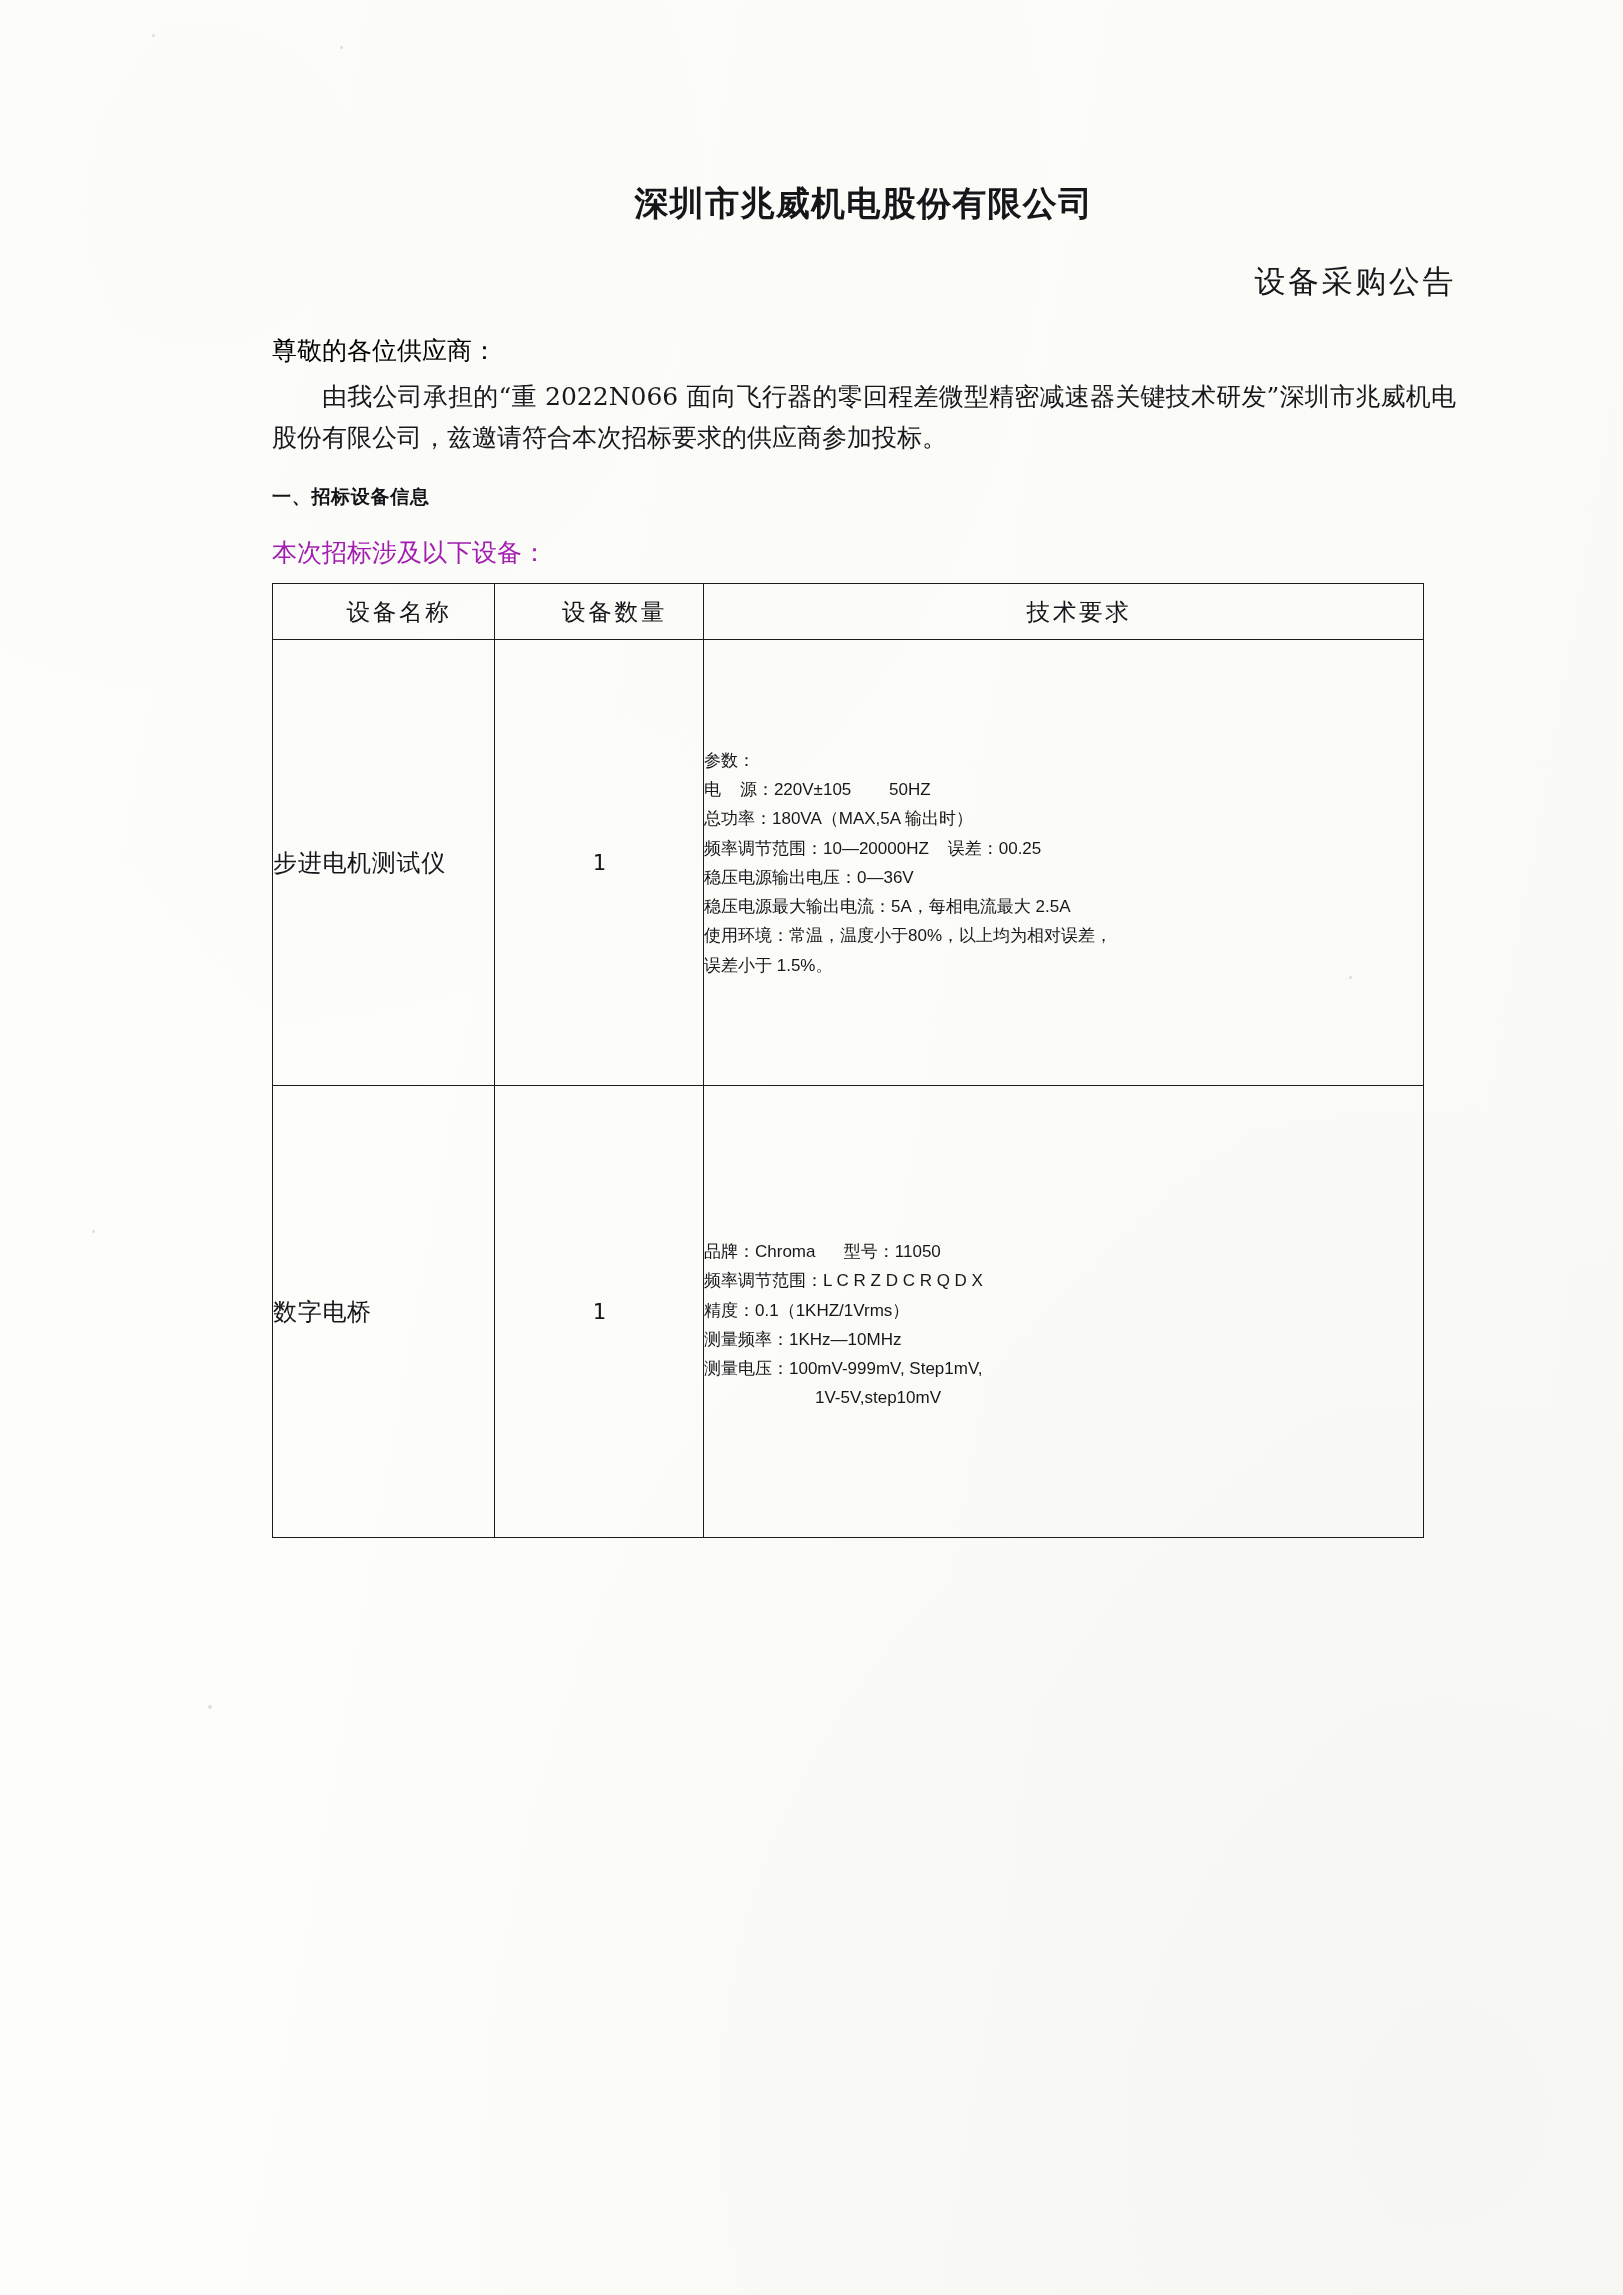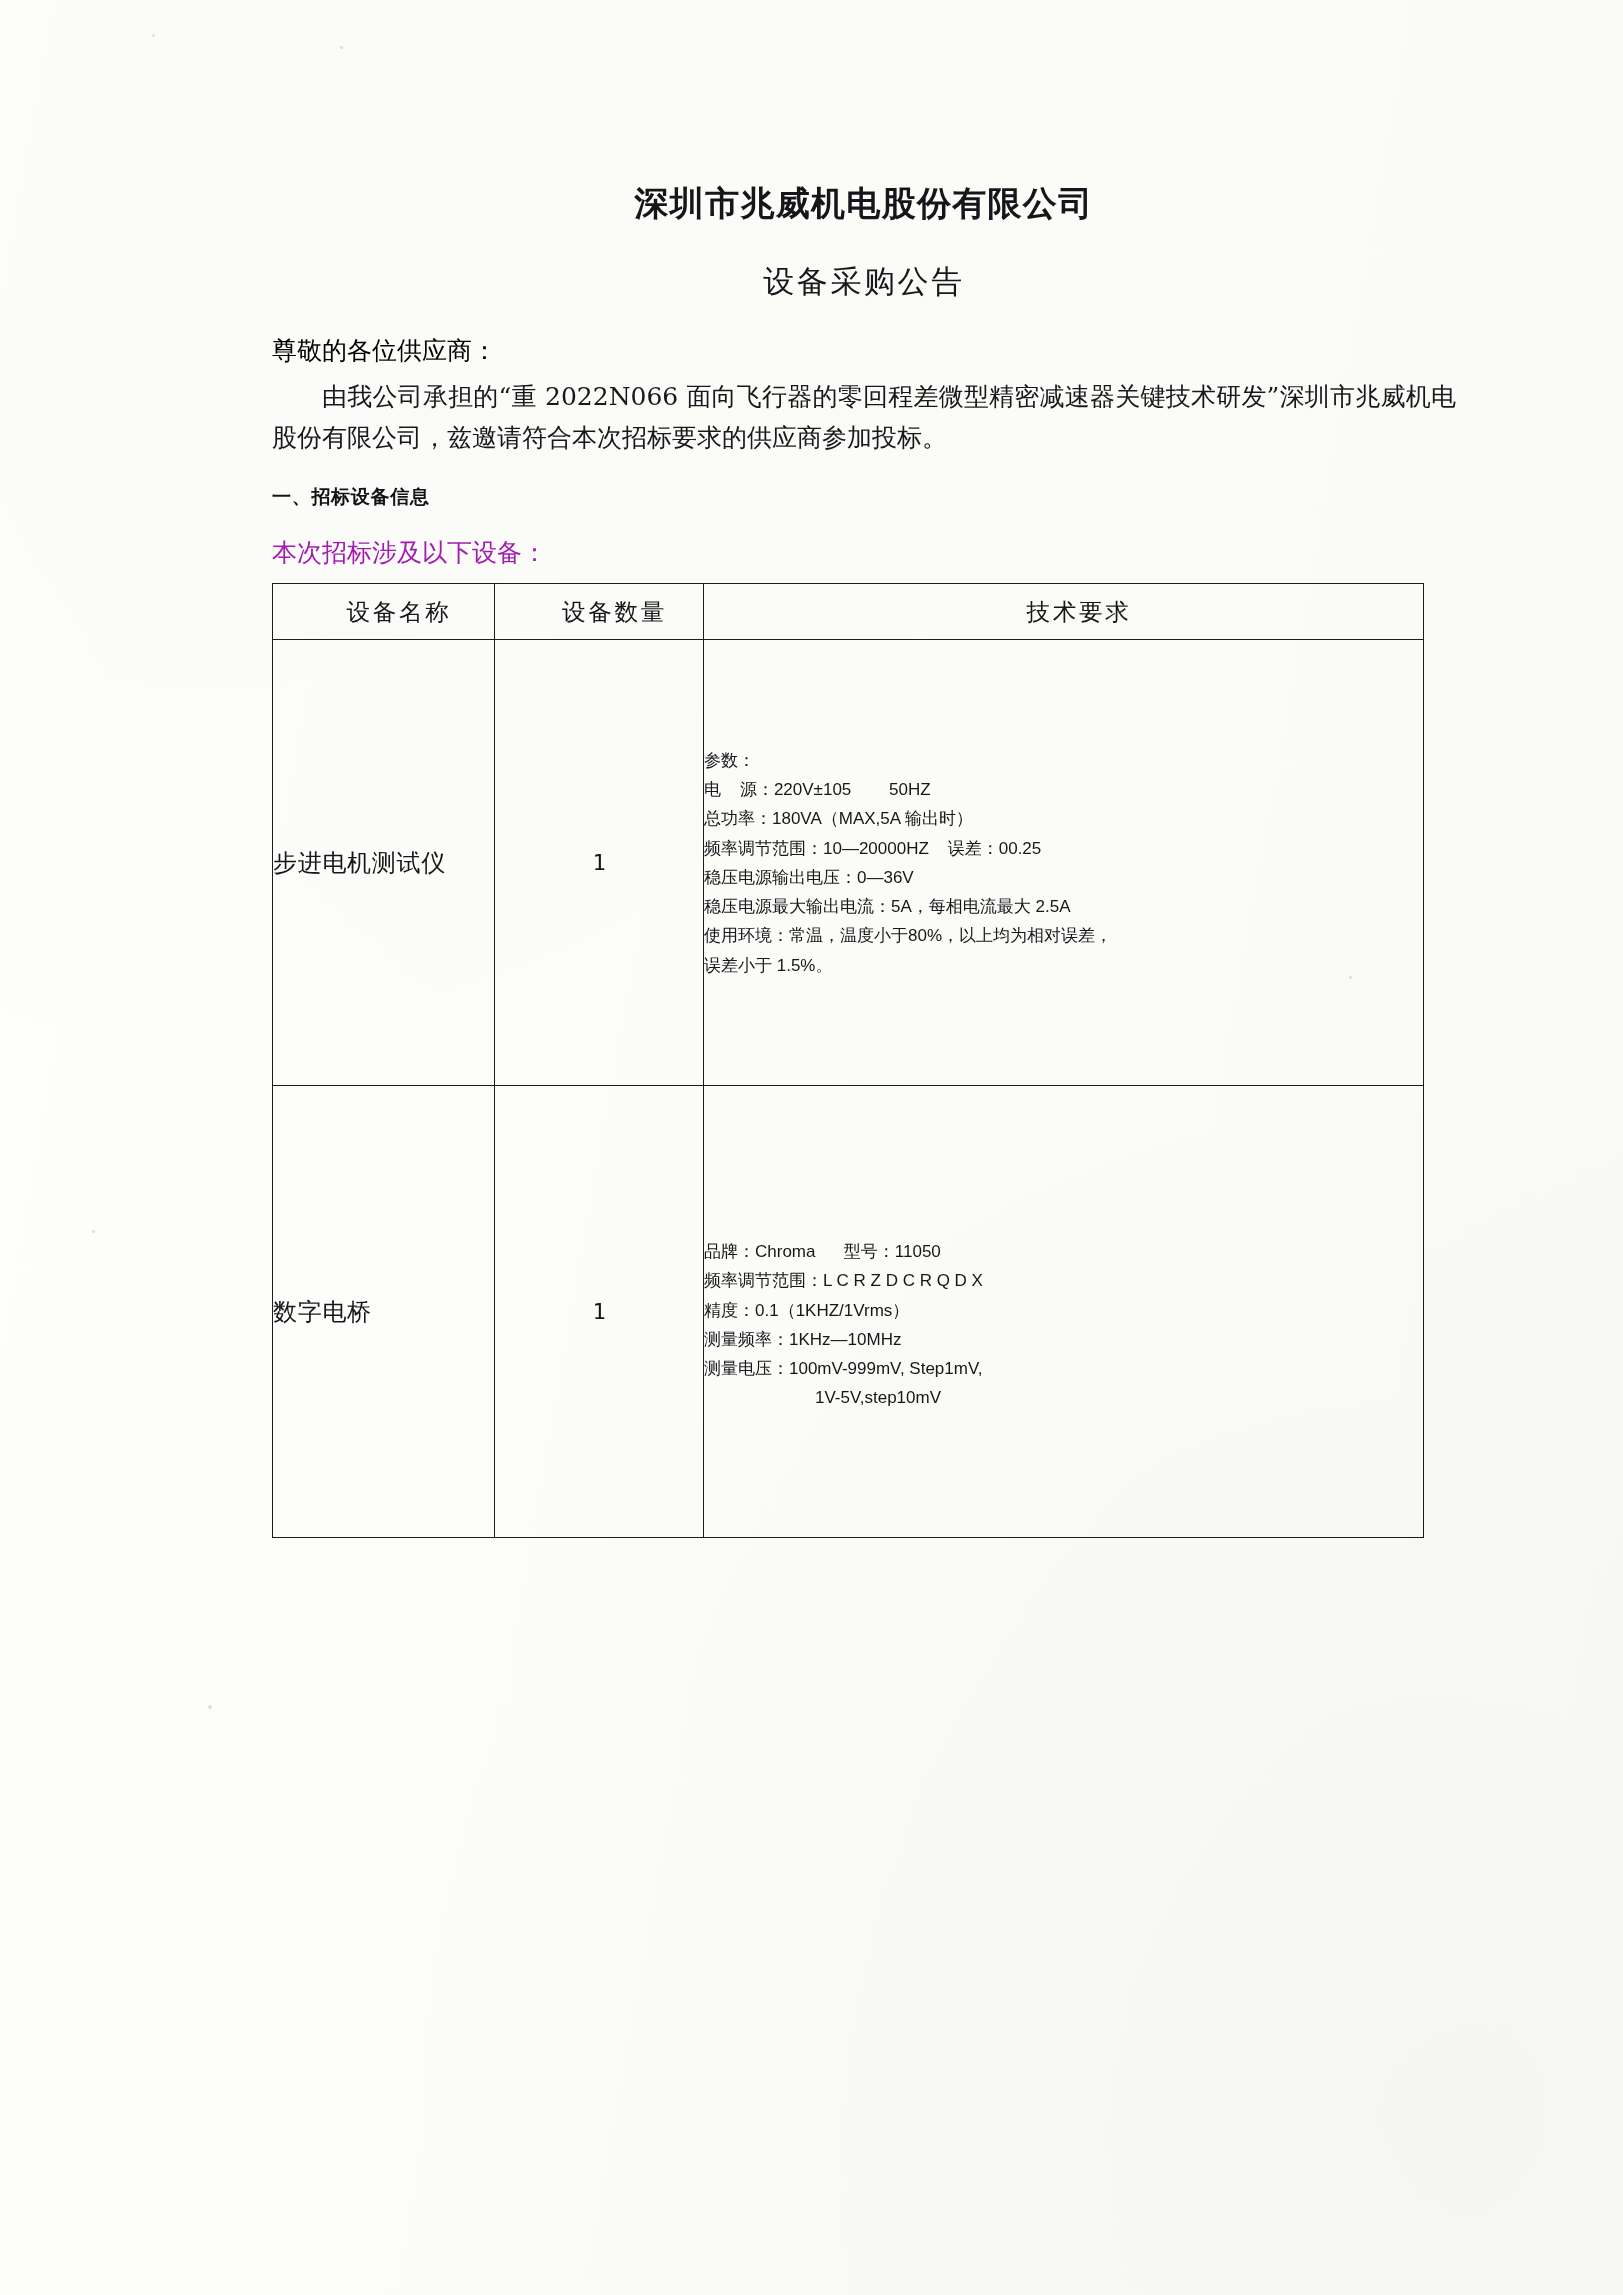--- a/index.html
+++ b/index.html
@@ -38,21 +38,21 @@
     text-align: center;
     font-family: "DejaVu Serif", serif;
     font-weight: 700;
     font-size: 34px;
     letter-spacing: 1.3px;
     color: #15161a;
     margin: 0 0 37px 0;
     line-height: 1.2;
   }
   .doc-subtitle {
-    text-align: center;
+    text-align: right;
     font-family: "DejaVu Serif", serif;
     font-weight: 400;
     font-size: 31px;
     letter-spacing: 2.6px;
     color: #17181c;
     margin: 0 0 29px 0;
   }
   .salutation {
     font-family: "DejaVu Serif", serif;
     font-size: 25px;

